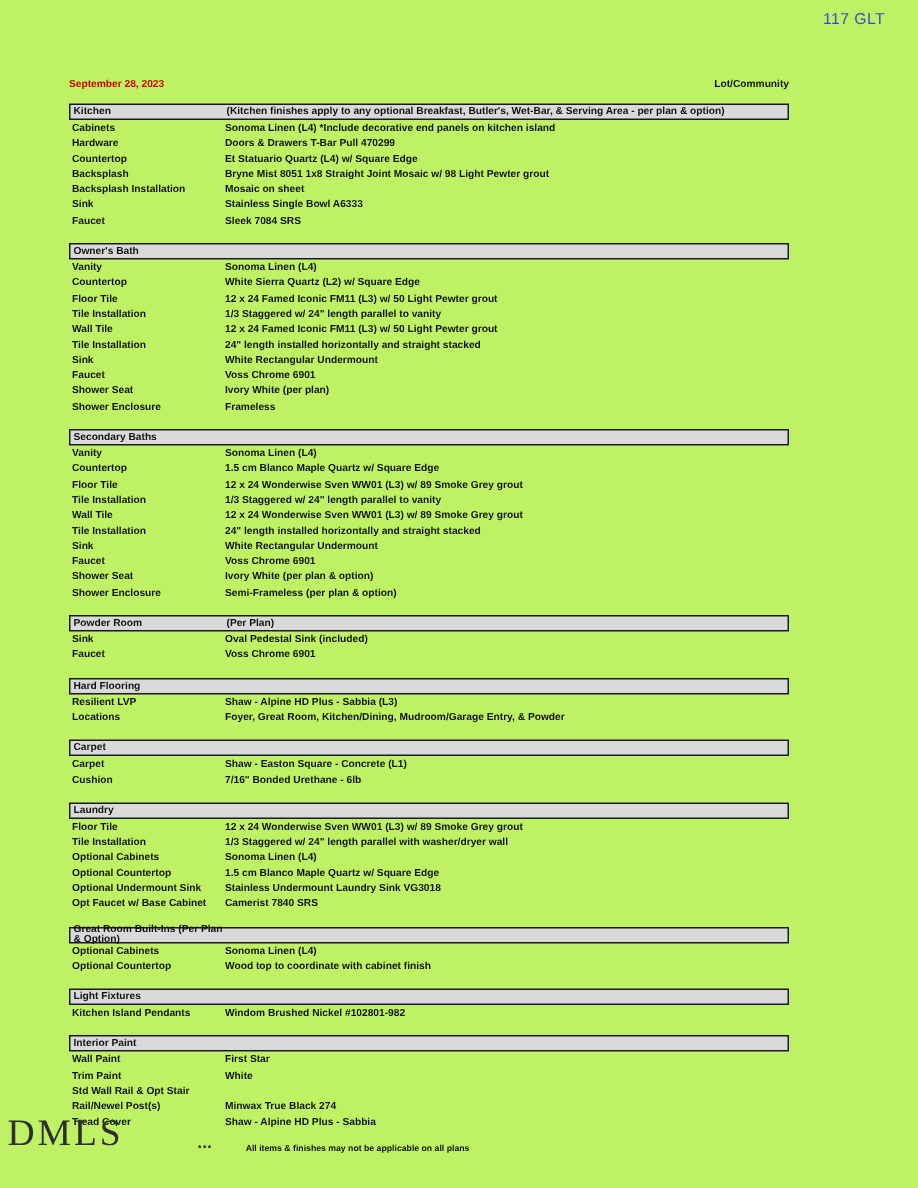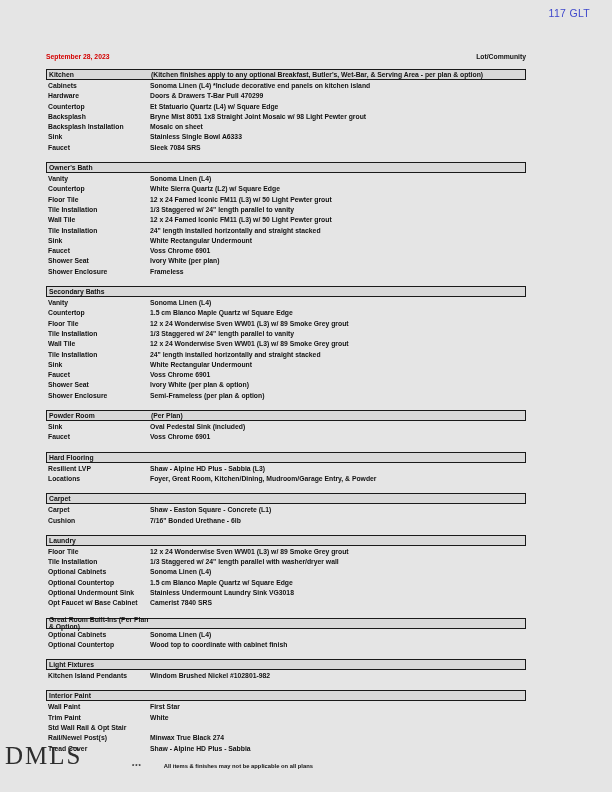--- a/index.html
+++ b/index.html
@@ -1,19 +1,19 @@
 <!DOCTYPE html>
 <html style="--accent-blue: #3f48cc; --accent-red: #d40000; --header-bg: #d9d9d9;"><head>
 <meta charset="utf-8">
 <style>
   html,body{margin:0;padding:0;background:#ffffff;}
   .page{
     position:relative;
     width:612px;height:792px;
-    background:#e5e5e5;
+    background:#bef264;
     font-family:"Liberation Sans", sans-serif;
     overflow:hidden;
     box-sizing:border-box;
   }
   .doc-number{
     position:absolute;top:7px;right:22px;
     font-size:10.5px;color:var(--accent-blue,#3f48cc);
     letter-spacing:.3px;
   }
   .content{

